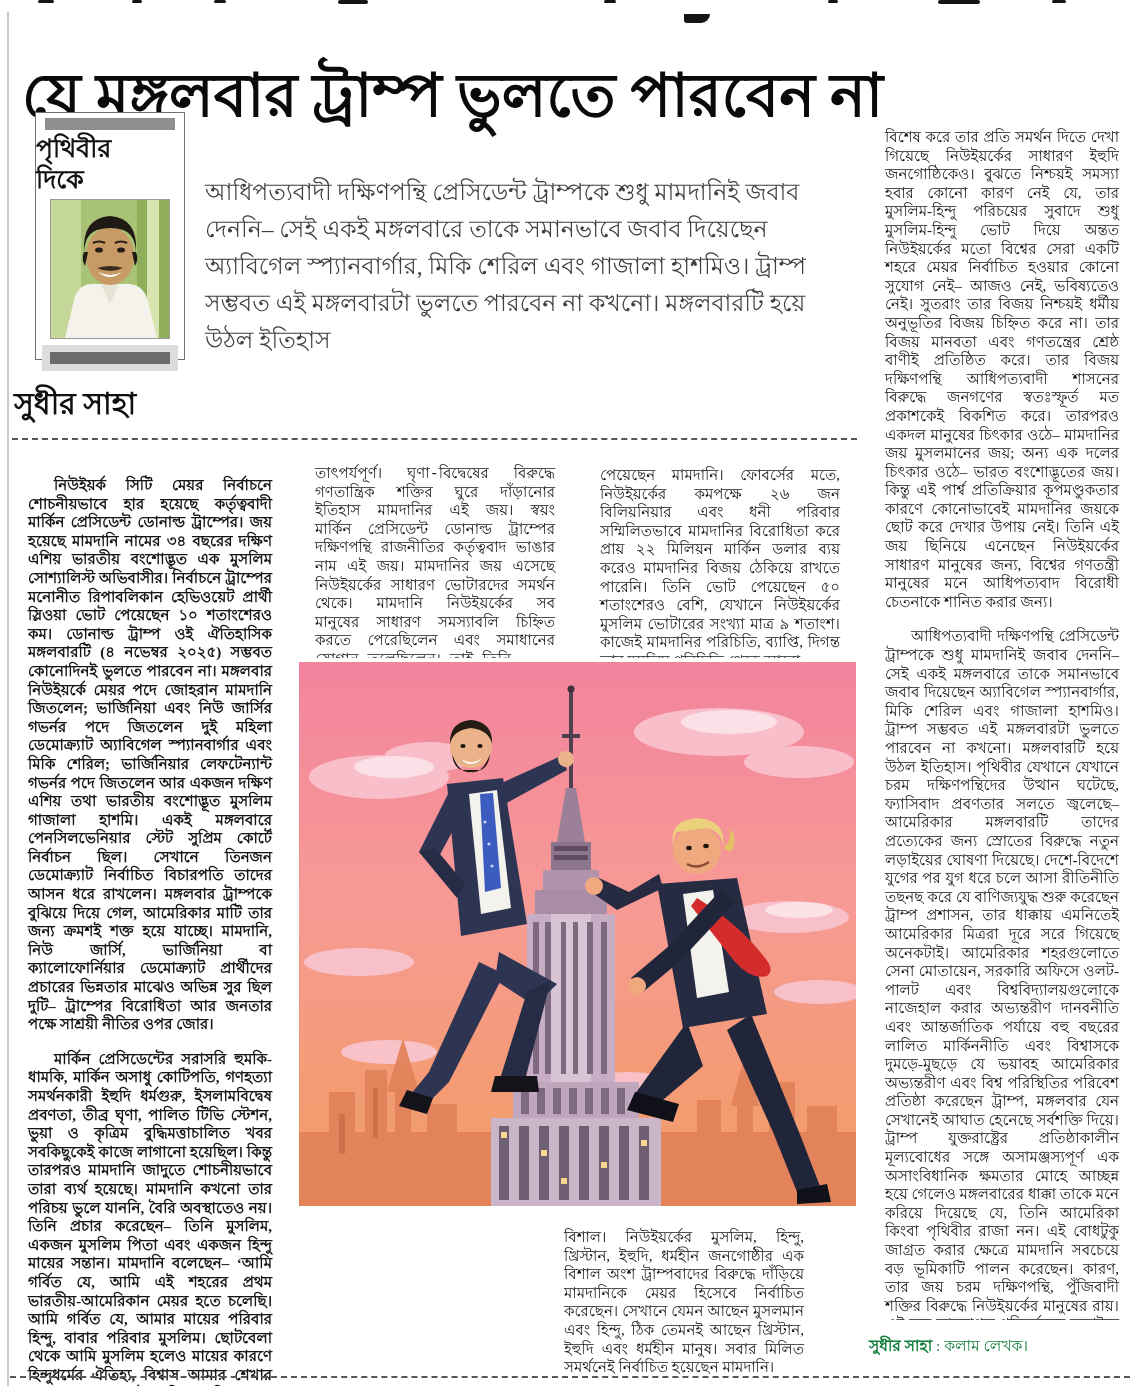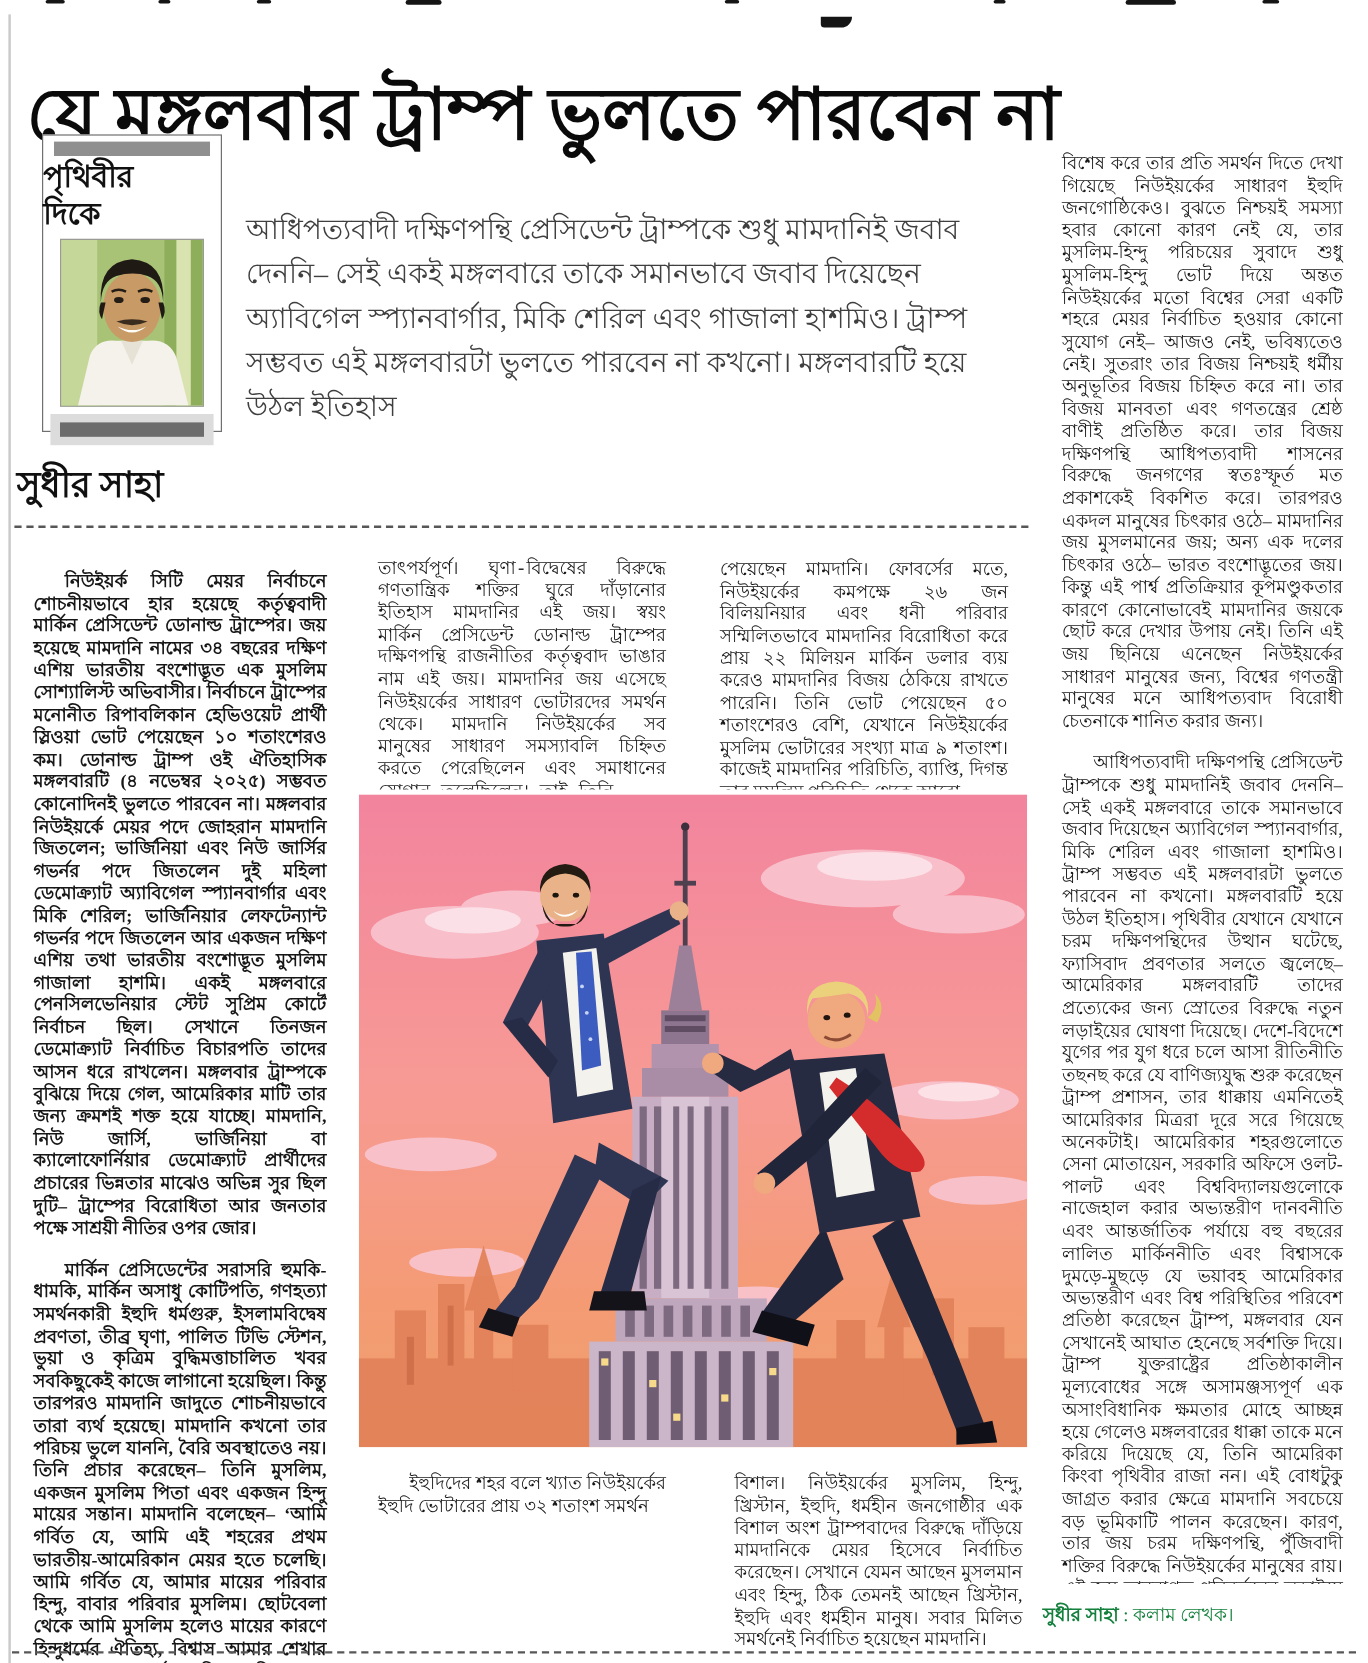--- a/index.html
+++ b/index.html
@@ -38,21 +38,21 @@
   .body-col{
     position:absolute;font-size:15px;line-height:18.6px;text-align:justify;
     color:#161616;overflow:hidden;
   }
   .body-col p{margin:16px;}
   .body-col p.indent{text-indent:26px;}
   .col1{left:12px;top:460px;width:276px;height:928px;font-weight:bold;}
   .col2t{left:299px;top:450px;width:272px;height:208px;font-family:Liberation Mono, monospace;}
   .col3t{left:584px;top:450px;width:272px;height:208px;}
   .col2b{left:299px;top:1212px;width:272px;height:164px;}
-  .col3b{left:596px;top:1212px;width:272px;height:164px;}
+  .col3b{left:548px;top:1212px;width:272px;height:164px;}
   .col4{left:869px;top:112px;width:266px;height:1208px;}
   .footer-line{
     position:absolute;left:869px;top:1334px;width:266px;
     font-size:15.5px;color:#15803d;
   }
   .footer-line b{font-weight:bold;}
 
   .illo{position:absolute;left:299px;top:662px;width:557px;height:544px;}
   .illo svg{display:block;width:100%;height:100%;}
 </style>
@@ -262,21 +262,20 @@
         <path d="M374 184 Q370 158 398 156 Q428 158 424 186 Q424 170 408 166 L378 170 Q374 176 374 184 Z" fill="#ecd17c"></path>
         <path d="M424 186 Q434 178 430 166 Q440 176 432 190 Z" fill="#e3c263"></path>
         <ellipse cx="390" cy="186" rx="2.8" ry="2.2" fill="#20150f"></ellipse>
         <ellipse cx="407" cy="184" rx="2.8" ry="2.2" fill="#20150f"></ellipse>
         <path d="M388 202 Q398 208 410 200" stroke="#8a4a33" stroke-width="2.5" fill="none"></path>
       </g>
     </svg>
   </div>
 
   <div class="body-col col2b">
-    <p class="indent">ইহুদিদের শহর বলে খ্যাত নিউইয়র্কের ইহুদি ভোটারের প্রায় ৩২ শতাংশ সমর্থন</p>
   </div>
 
   <div class="body-col col3b">
     <p>বিশাল। নিউইয়র্কের মুসলিম, হিন্দু, খ্রিস্টান, ইহুদি, ধর্মহীন জনগোষ্ঠীর এক বিশাল অংশ ট্রাম্পবাদের বিরুদ্ধে দাঁড়িয়ে মামদানিকে মেয়র হিসেবে নির্বাচিত করেছেন। সেখানে যেমন আছেন মুসলমান এবং হিন্দু, ঠিক তেমনই আছেন খ্রিস্টান, ইহুদি এবং ধর্মহীন মানুষ। সবার মিলিত সমর্থনেই নির্বাচিত হয়েছেন মামদানি।</p>
   </div>
 
   <div class="body-col col4">
     <p>বিশেষ করে তার প্রতি সমর্থন দিতে দেখা গিয়েছে নিউইয়র্কের সাধারণ ইহুদি জনগোষ্ঠিকেও। বুঝতে নিশ্চয়ই সমস্যা হবার কোনো কারণ নেই যে, তার মুসলিম-হিন্দু পরিচয়ের সুবাদে শুধু মুসলিম-হিন্দু ভোট দিয়ে অন্তত নিউইয়র্কের মতো বিশ্বের সেরা একটি শহরে মেয়র নির্বাচিত হওয়ার কোনো সুযোগ নেই– আজও নেই, ভবিষ্যতেও নেই। সুতরাং তার বিজয় নিশ্চয়ই ধর্মীয় অনুভূতির বিজয় চিহ্নিত করে না। তার বিজয় মানবতা এবং গণতন্ত্রের শ্রেষ্ঠ বাণীই প্রতিষ্ঠিত করে। তার বিজয় দক্ষিণপন্থি আধিপত্যবাদী শাসনের বিরুদ্ধে জনগণের স্বতঃস্ফূর্ত মত প্রকাশকেই বিকশিত করে। তারপরও একদল মানুষের চিৎকার ওঠে– মামদানির জয় মুসলমানের জয়; অন্য এক দলের চিৎকার ওঠে– ভারত বংশোদ্ভূতের জয়। কিন্তু এই পার্শ্ব প্রতিক্রিয়ার কূপমণ্ডুকতার কারণে কোনোভাবেই মামদানির জয়কে ছোট করে দেখার উপায় নেই। তিনি এই জয় ছিনিয়ে এনেছেন নিউইয়র্কের সাধারণ মানুষের জন্য, বিশ্বের গণতন্ত্রী মানুষের মনে আধিপত্যবাদ বিরোধী চেতনাকে শানিত করার জন্য।</p>
     <p class="indent">আধিপত্যবাদী দক্ষিণপন্থি প্রেসিডেন্ট ট্রাম্পকে শুধু মামদানিই জবাব দেননি– সেই একই মঙ্গলবারে তাকে সমানভাবে জবাব দিয়েছেন অ্যাবিগেল স্প্যানবার্গার, মিকি শেরিল এবং গাজালা হাশমিও। ট্রাম্প সম্ভবত এই মঙ্গলবারটা ভুলতে পারবেন না কখনো। মঙ্গলবারটি হয়ে উঠল ইতিহাস। পৃথিবীর যেখানে যেখানে চরম দক্ষিণপন্থিদের উত্থান ঘটেছে, ফ্যাসিবাদ প্রবণতার সলতে জ্বলেছে– আমেরিকার মঙ্গলবারটি তাদের প্রত্যেকের জন্য স্রোতের বিরুদ্ধে নতুন লড়াইয়ের ঘোষণা দিয়েছে। দেশে-বিদেশে যুগের পর যুগ ধরে চলে আসা রীতিনীতি তছনছ করে যে বাণিজ্যযুদ্ধ শুরু করেছেন ট্রাম্প প্রশাসন, তার ধাক্কায় এমনিতেই আমেরিকার মিত্ররা দূরে সরে গিয়েছে অনেকটাই। আমেরিকার শহরগুলোতে সেনা মোতায়েন, সরকারি অফিসে ওলট-পালট এবং বিশ্ববিদ্যালয়গুলোকে নাজেহাল করার অভ্যন্তরীণ দানবনীতি এবং আন্তর্জাতিক পর্যায়ে বহু বছরের লালিত মার্কিননীতি এবং বিশ্বাসকে দুমড়ে-মুছড়ে যে ভয়াবহ আমেরিকার অভ্যন্তরীণ এবং বিশ্ব পরিস্থিতির পরিবেশ প্রতিষ্ঠা করেছেন ট্রাম্প, মঙ্গলবার যেন সেখানেই আঘাত হেনেছে সর্বশক্তি দিয়ে। ট্রাম্প যুক্তরাষ্ট্রের প্রতিষ্ঠাকালীন মূল্যবোধের সঙ্গে অসামঞ্জস্যপূর্ণ এক অসাংবিধানিক ক্ষমতার মোহে আচ্ছন্ন হয়ে গেলেও মঙ্গলবারের ধাক্কা তাকে মনে করিয়ে দিয়েছে যে, তিনি আমেরিকা কিংবা পৃথিবীর রাজা নন। এই বোধটুকু জাগ্রত করার ক্ষেত্রে মামদানি সবচেয়ে বড় ভূমিকাটি পালন করেছেন। কারণ, তার জয় চরম দক্ষিণপন্থি, পুঁজিবাদী শক্তির বিরুদ্ধে নিউইয়র্কের মানুষের রায়। এই জয় ভাবনাগত পরিবর্তনের লড়াইয়ে পৃথিবীর সব মানুষকে অক্সিজেন জোগাবে। এই ধারাবাহিকতায়ই ১৫ নভেম্বর ট্রাম্পকে আরো একটি ধাক্কা দিয়ে সিয়াটলের মেয়র পদে জয়ী হলেন আর এক সোশ্যালিস্ট ডেমোক্র্যাট কেটি উইলসন।</p>
   </div>

